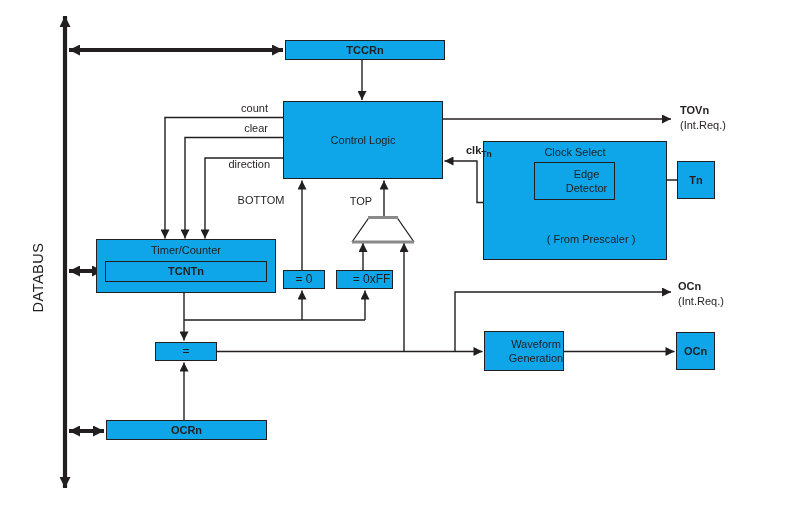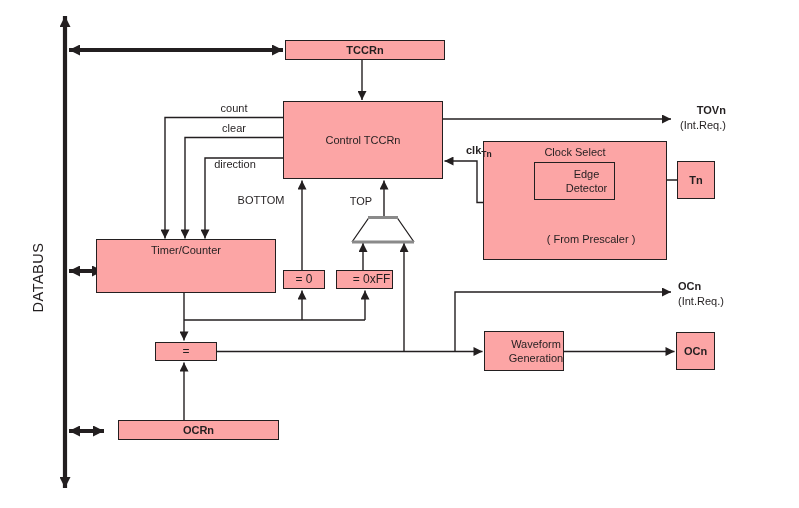--- a/index.html
+++ b/index.html
@@ -10,36 +10,36 @@
     background: #ffffff;
     font-family: "Liberation Sans", sans-serif;
     color: #231f20;
     overflow: hidden;
   }
   #wires { position: absolute; left: 0; top: 0; width: 799px; height: 508px; }
   .box {
     position: absolute;
     box-sizing: border-box;
     border: 1.5px solid #231f20;
-    background: #fca5a5;
+    background: #0ea5e9;
     display: flex;
     align-items: center;
     justify-content: center;
     text-align: center;
     font-size: 11px;
     line-height: 13px;
   }
   .bold { font-weight: bold; }
   .lbl {
     position: absolute;
     font-size: 11px;
     line-height: 13px;
     white-space: nowrap;
   }
-  .r { text-align: center; }
+  .r { text-align: right; }
   .c { text-align: center; }
   
   .groupbox { justify-content: flex-start; align-items: flex-start; }
   .groupbox .gtitle { width: 100%; text-align: center; padding-top: 4px; }
   .sub { font-size: 8.5px; vertical-align: -3px; font-weight: bold; }
   #databus-label {
     position: absolute;
     left: -12px;
     top: 269px;
     width: 100px;
@@ -126,39 +126,42 @@
     </g>
   </svg>
 
   <div id="databus-label">DATABUS</div>
 
   <div class="box bold" style="left:285px; top:40px; width:160px; height:20px;">
     <span>TCCRn</span>
   </div>
 
   <div class="box" style="left:283px; top:101px; width:160px; height:78px;">
-    <span>Control TCCRn</span>
+    <span>Control Logic</span>
   </div>
 
   <div class="box groupbox" style="left:96px; top:239px; width:180px; height:54px;">
     <span class="gtitle">Timer/Counter</span>
   </div>
+  <div class="box bold" style="left:105px; top:261px; width:162px; height:21px;">
+    <span>TCNTn</span>
+  </div>
 
   <div class="box" style="left:283px; top:270px; width:42px; height:19px; font-size:12px;">
     <span>= 0</span>
   </div>
   <div class="box" style="left:336px; top:270px; width:57px; height:19px; font-size:12px;padding-left:14px;">
     <span>= 0xFF</span>
   </div>
 
   <div class="box" style="left:155px; top:342px; width:62px; height:19px; font-size:12px;">
     <span>=</span>
   </div>
 
-  <div class="box bold" style="left:118px; top:420px; width:161px; height:20px;">
+  <div class="box bold" style="left:106px; top:420px; width:161px; height:20px;">
     <span>OCRn</span>
   </div>
 
   <div class="box twoline" style="left:484px; top:331px; width:80px; height:40px;">
     <span>Waveform Generation</span>
   </div>
 
   <div class="box bold" style="left:676px; top:332px; width:39px; height:38px;">
     <span>OCn</span>
   </div>
@@ -175,21 +178,21 @@
 
   <div class="lbl r" style="left:200px; top:101.5px; width:68px;">count</div>
   <div class="lbl r" style="left:200px; top:121.5px; width:68px;">clear</div>
   <div class="lbl r" style="left:200px; top:158px; width:70px;">direction</div>
 
   <div class="lbl c" style="left:226px; top:193.5px; width:70px;">BOTTOM</div>
   <div class="lbl c" style="left:340px; top:194.5px; width:42px;">TOP</div>
 
   <div class="lbl bold" style="left:466px; top:144px;"><span>clk</span><span class="sub">Tn</span></div>
 
-  <div class="lbl" style="left:680px; top:103px; line-height:15px;text-align:right;">
+  <div class="lbl" style="left:680px; top:103px; line-height:15px;">
     <div class="bold">TOVn</div>
     <div>(Int.Req.)</div>
   </div>
 
   <div class="lbl" style="left:678px; top:279px; line-height:15px;">
     <div class="bold">OCn</div>
     <div>(Int.Req.)</div>
   </div>
 
   <div class="lbl c" style="left:531px; top:233px; width:120px;">( From Prescaler )</div>

